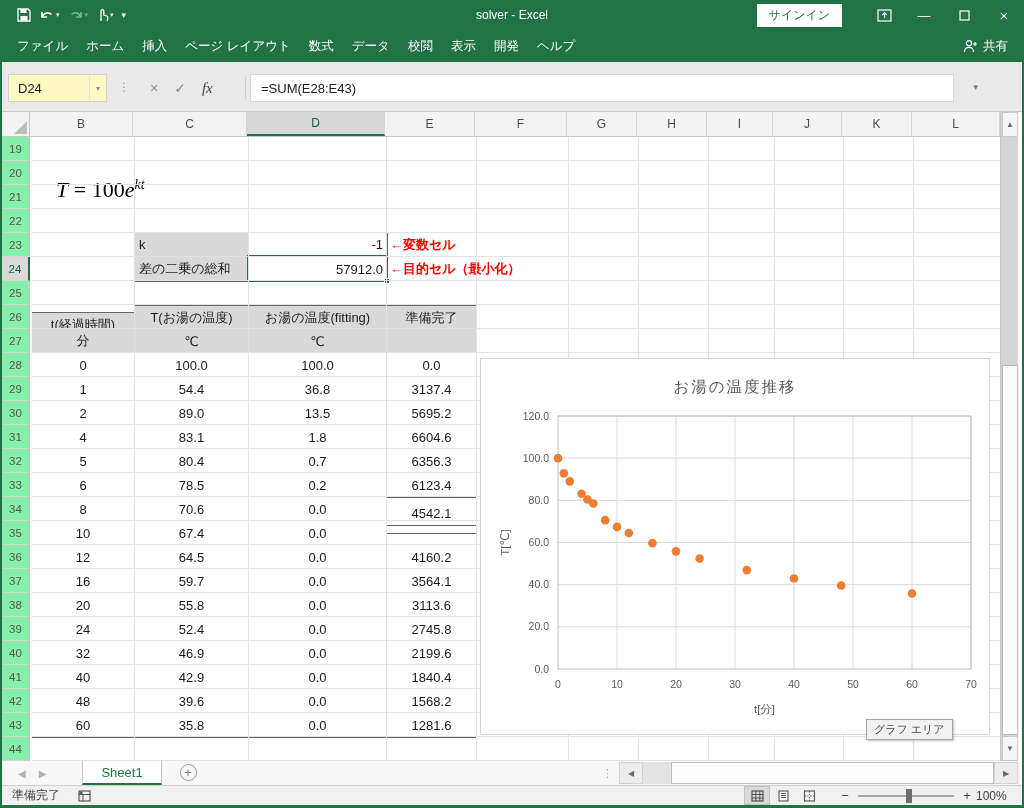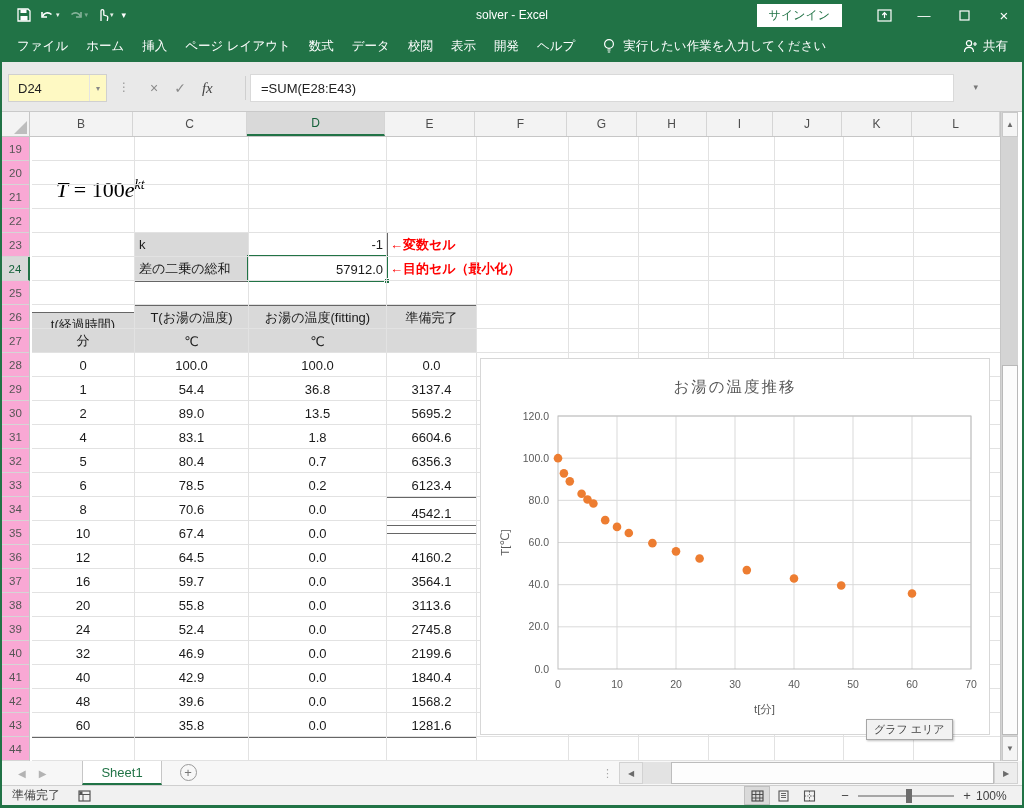--- a/index.html
+++ b/index.html
@@ -37,21 +37,21 @@
   .fx-expand { position:absolute; right:44px; top:20px; font-size:9px; color:#777; }
 
   
   .colhdrs { position:absolute; left:0; top:112px; height:25px; width:998px; background:#f3f3f3; border-bottom:1px solid #c6c6c6; display:flex; }
   .corner { width:28px; height:100%; border-right:1px solid #c6c6c6; position:relative; background:#f3f3f3; }
   .corner i { position:absolute; right:2px; bottom:2px; width:0; height:0; border-bottom:13px solid #bdbdbd; border-left:13px solid transparent; }
   .chcell { height:100%; border-right:1px solid #d5d5d5; display:flex; align-items:center; justify-content:center; font-size:12px; color:#4d4d4d; }
   .chcell.sel { background:#d9d9d9; color:#14613a; border-bottom:2px solid #217346; }
 
   
-  .rowhdrs { position:absolute; left:0; top:137px; width:28px; background:#f9a8d4; border-right:1px solid #c6c6c6; }
+  .rowhdrs { position:absolute; left:0; top:137px; width:28px; background:#86efac; border-right:1px solid #c6c6c6; }
   .rhcell { height:24px; border-bottom:1px solid #d5d5d5; display:flex; align-items:center; justify-content:center; font-size:11.5px; color:#555; }
   .rhcell.sel { background:#d9d9d9; color:#14613a; border-right:2px solid #217346; width:28px; }
 
   
   .sheet { position:absolute; left:30px; top:137px; width:970px; height:624px; background:#fff; overflow:hidden; }
   .gl { position:absolute; background:#e2e2e2; }
   .equation { position:absolute; left:24px; top:40px; font-family:"Liberation Serif","DejaVu Serif",serif; font-size:22px; color:#000; }
   .equation i { font-style:italic; }
   .equation sup { font-size:14px; font-style:italic; }
   .scell { position:absolute; display:flex; align-items:center; font-size:13px; color:#1a1a1a; border-right:1px solid #666; border-bottom:1px solid #666; background:#fff; padding:0 4px; }
@@ -160,29 +160,20 @@
         <div class="rtab">ホーム</div>
         <div class="rtab">挿入</div>
         <div class="rtab">ページ レイアウト</div>
         <div class="rtab">数式</div>
         <div class="rtab">データ</div>
         <div class="rtab">校閲</div>
         <div class="rtab">表示</div>
         <div class="rtab">開発</div>
         <div class="rtab">ヘルプ</div>
       </div>
-    <div class="tellme">
-      <span>
-        <svg width="14" height="16" viewBox="0 0 14 16">
-            <circle cx="7" cy="6" r="4.4" fill="none" stroke="#fff" stroke-width="1.2"></circle>
-            <path d="M5.4 12 h3.2 M5.8 14 h2.4" stroke="#fff" stroke-width="1.2"></path>
-          </svg>
-      </span>
-      <span>実行したい作業を入力してください</span>
-    </div>
     <div class="share">
       <span>
         <svg width="15" height="14" viewBox="0 0 15 14">
             <circle cx="6" cy="4.2" r="2.6" fill="none" stroke="#fff" stroke-width="1.2"></circle>
             <path d="M1.5 13 c0-3 2-4.6 4.5-4.6 s4.5 1.6 4.5 4.6" fill="none" stroke="#fff" stroke-width="1.2"></path>
             <path d="M12 3 v4 M10 5 h4" stroke="#fff" stroke-width="1.2"></path>
           </svg>
       </span>
       <span>共有</span>
     </div>

